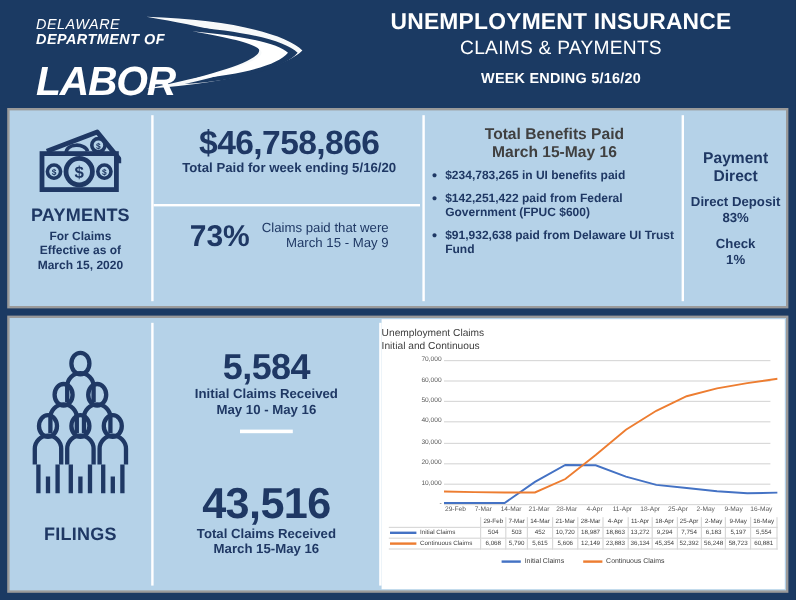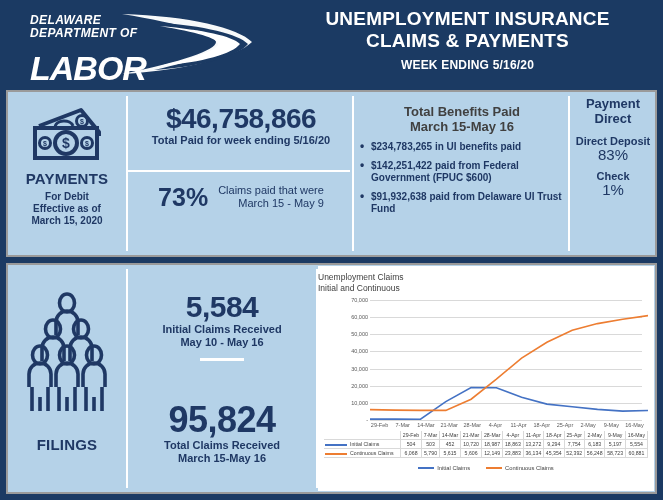--- a/index.html
+++ b/index.html
@@ -8,28 +8,28 @@
     background:#1d3557;
     font-family:"Liberation Sans", sans-serif;
     color:#1f3864;
   }
   .page{position:relative;width:663px;height:500px;background:#1b3a63;}
 
   
   .header{position:relative;height:88px;background:#1b3a63;}
   .logo{position:absolute;left:12px;top:6px;width:255px;height:76px;}
   .logo-text{position:absolute;left:18px;top:8px;color:#ffffff;}
-  .logo-l1{font-size:12px;font-weight:bold;font-style:italic;letter-spacing:.4px;line-height:13px;}
+  .logo-l1{font-size:12px;font-weight:normal;font-style:italic;letter-spacing:.4px;line-height:13px;}
   .logo-l2{font-size:12px;font-weight:bold;font-style:italic;letter-spacing:.4px;line-height:13px;}
   .logo-l3{font-size:34px;font-weight:bold;font-style:italic;letter-spacing:-1px;line-height:34px;margin-top:11px;}
   .swoosh{position:absolute;left:108px;top:2px;}
 
   .head-titles{position:absolute;left:275px;top:8px;width:385px;text-align:center;color:#fff;}
   .ht1{font-size:19px;font-weight:bold;letter-spacing:.2px;line-height:22px;}
-  .ht2{font-size:19px;font-weight:bold;letter-spacing:.2px;line-height:22px;}
+  .ht2{font-size:16px;font-weight:normal;letter-spacing:.2px;line-height:22px;}
   .ht3{font-size:12px;font-weight:bold;letter-spacing:.2px;line-height:20px;margin-top:3px;}
 
   
   .panel{position:absolute;background:#9a9a9a;}
   .panel-inner{position:absolute;inset:2px;background:#b5d2e8;}
 
   
   .band-top{left:6px;top:90px;width:651px;height:167px;}
   .band-bottom{left:6px;top:263px;width:651px;height:231px;}
 
@@ -49,21 +49,21 @@
   .pcttxt{font-size:11px;font-weight:normal;color:#1f3864;line-height:13px;text-align:right;}
 
   .mid-title{font-size:13px;font-weight:bold;color:#404040;text-align:center;line-height:15px;}
   .bullets{margin:7px 0 0 0;padding:0;list-style:none;}
   .bullets li{position:relative;font-size:10px;font-weight:bold;color:#1f3864;line-height:12px;padding-left:13px;margin-bottom:7px;}
   .bullets li:before{content:"\2022";position:absolute;left:2px;top:-1px;font-size:12px;}
 
   .pm-title{font-size:13px;font-weight:bold;color:#1f3864;text-align:center;line-height:15px;}
   .pm-row{text-align:center;margin-top:9px;}
   .pm-label{font-size:11px;font-weight:bold;color:#1f3864;line-height:13px;}
-  .pm-val{font-size:15px;font-weight:normal;color:#1f3864;line-height:13px;}
+  .pm-val{font-size:11px;font-weight:bold;color:#1f3864;line-height:13px;}
 
   
   .fil-col{position:absolute;left:4px;top:4px;width:110px;height:219px;text-align:center;}
   .fil-title{font-size:15px;font-weight:bold;color:#1f3864;letter-spacing:.2px;}
 
   .stat-num{font-size:30px;font-weight:bold;color:#1f3864;line-height:32px;letter-spacing:-.5px;}
   .stat-num.big{font-size:36px;line-height:38px;}
   .stat-cap{font-size:11px;font-weight:bold;color:#1f3864;line-height:13px;}
   .divider{width:44px;height:3px;background:#ffffff;margin:9px auto;}
 
@@ -127,21 +127,21 @@
           <circle cx="16" cy="37" r="5.5" fill="none" stroke="#1f3864" stroke-width="3"></circle>
           <text x="16" y="40" font-size="7" font-weight="bold" fill="#1f3864" text-anchor="middle" font-family="Liberation Sans, sans-serif">$</text>
           <circle cx="58" cy="37" r="5.5" fill="none" stroke="#1f3864" stroke-width="3"></circle>
           <text x="58" y="40" font-size="7" font-weight="bold" fill="#1f3864" text-anchor="middle" font-family="Liberation Sans, sans-serif">$</text>
           <circle cx="53" cy="15" r="5.5" fill="none" stroke="#1f3864" stroke-width="3"></circle>
           <text x="53" y="18" font-size="7" font-weight="bold" fill="#1f3864" text-anchor="middle" font-family="Liberation Sans, sans-serif">$</text>
           <path d="M26 22 C26 13 42 13 44 20" fill="none" stroke="#1f3864" stroke-width="3"></path>
         </svg>
         <div class="pay-title">PAYMENTS</div>
         <div class="pay-sub">
-          <div>For Debit</div>
+          <div>For Claims</div>
           <div>Effective as of</div>
           <div>March 15, 2020</div>
         </div>
       </div>
 
       <div class="vline" style="left:118px;top:4px;height:155px;"></div>
 
       <div style="position:absolute;left:124px;top:12px;width:218px;text-align:center;">
         <div class="bignum">$46,758,866</div>
         <div class="bigcap">Total Paid for week ending 5/16/20</div>
@@ -166,21 +166,21 @@
         </div>
         <ul class="bullets">
           <li>$234,783,265 in UI benefits paid</li>
           <li>$142,251,422 paid from Federal Government (FPUC $600)</li>
           <li>$91,932,638 paid from Delaware UI Trust Fund</li>
         </ul>
       </div>
 
       <div class="vline" style="left:560px;top:4px;height:155px;"></div>
 
-      <div style="position:absolute;left:564px;top:4px;width:82px;">
+      <div style="position:absolute;left:564px;top:32px;width:82px;">
         <div class="pm-title">
           <div>Payment</div>
           <div>Direct</div>
         </div>
         <div class="pm-row">
           <div class="pm-label">Direct Deposit</div>
           <div class="pm-val">83%</div>
         </div>
         <div class="pm-row">
           <div class="pm-label">Check</div>
@@ -219,21 +219,21 @@
       <div class="vline" style="left:118px;top:4px;height:219px;"></div>
 
       <div style="position:absolute;left:124px;top:26px;width:180px;text-align:center;">
         <div class="stat-num">5,584</div>
         <div class="stat-cap">Initial Claims Received</div>
         <div class="stat-cap">May 10 - May 16</div>
         <div class="divider"></div>
       </div>
 
       <div style="position:absolute;left:124px;top:136px;width:180px;text-align:center;">
-        <div class="stat-num big">95,824</div>
+        <div class="stat-num big">43,516</div>
         <div class="stat-cap">Total Claims Received</div>
         <div class="stat-cap">March 15-May 16</div>
       </div>
 
       <div class="vline" style="left:308px;top:4px;height:219px;"></div>
     </div>
   </div>
 
   <div class="chartbox">
     <div class="chart-title">

